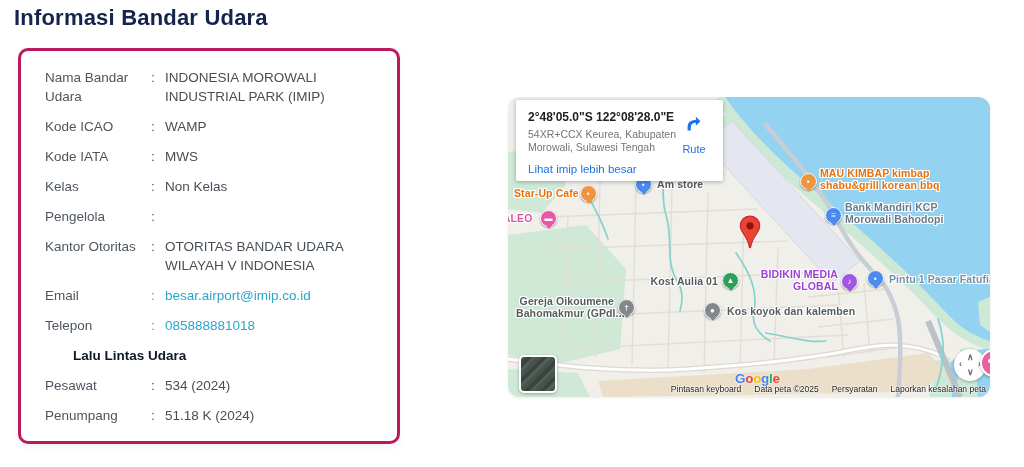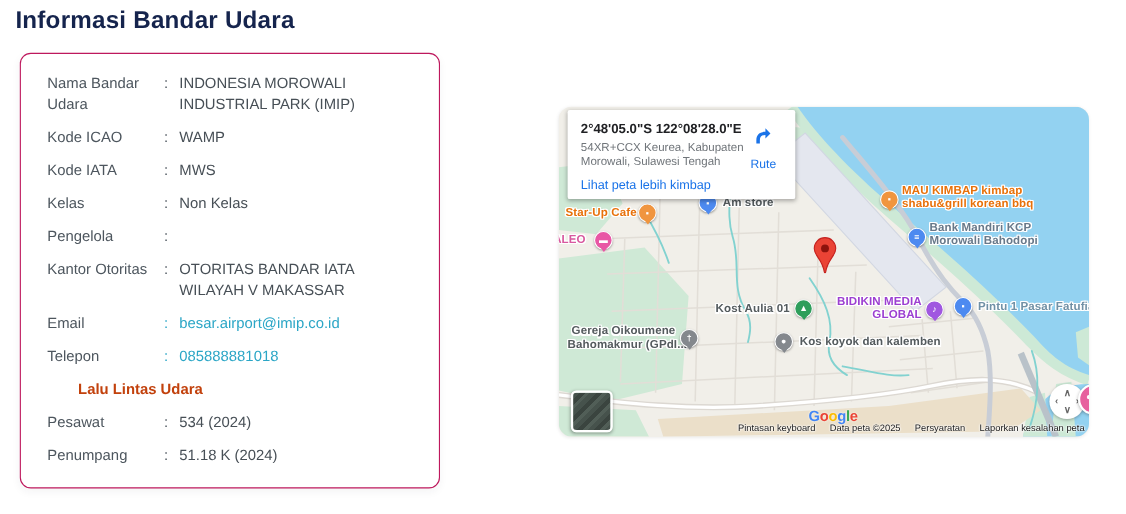--- a/index.html
+++ b/index.html
@@ -14,31 +14,31 @@
   
   .page-title {
     position:absolute; left:14px; top:4px; margin:0;
     font-size:22px; line-height:28px; font-weight:800;
     color:#15244D; letter-spacing:.2px;
   }
 
   
   .card {
     position:absolute; left:18px; top:48px; width:382px; height:396px;
-    background:#fff; border:1px solid #be185d; border-radius:10px;
+    background:#fff; border:3px solid #be185d; border-radius:10px;
     box-shadow:0 3px 8px rgba(30,40,60,.05);
     padding:17px 24px 10px 24px;
   }
   .row { display:flex; font-size:13.5px; line-height:19px; margin-bottom:11px; }
   .row .lbl { flex:0 0 106px; color:#4D565E; }
   .row .colon { flex:0 0 14px; color:#4D565E; }
   .row .val { flex:1; color:#474F56; }
   .row.link-row .colon, .row.link-row .val { color:#2BA6C6; }
   .section-head {
-    font-size:13.5px; line-height:19px; font-weight:700; color:#c2410c;
+    font-size:13.5px; line-height:19px; font-weight:700; color:#0f172a;
     margin-bottom:11px;
     padding-left:28px;
   }
 
   
   .map {
     position:absolute; left:508px; top:97px; width:482px; height:300px;
     border-radius:12px; overflow:hidden; background:#F1EFE9;
     box-shadow:0 1px 3px rgba(0,0,0,.08);
   }
@@ -142,21 +142,21 @@
     <span class="colon">:</span>
     <span class="val">Non Kelas</span>
   </div>
   <div class="row">
     <span class="lbl">Pengelola</span>
     <span class="colon">:</span>
   </div>
   <div class="row">
     <span class="lbl">Kantor Otoritas</span>
     <span class="colon">:</span>
-    <span class="val">OTORITAS BANDAR IATA WILAYAH V MAKASSAR</span>
+    <span class="val">OTORITAS BANDAR UDARA WILAYAH V INDONESIA</span>
   </div>
   <div class="row link-row">
     <span class="lbl">Email</span>
     <span class="colon">:</span>
     <span class="val">besar.airport@imip.co.id</span>
   </div>
   <div class="row link-row">
     <span class="lbl">Telepon</span>
     <span class="colon">:</span>
     <span class="val">085888881018</span>
@@ -292,21 +292,21 @@
       <circle cx="12" cy="10.2" r="3.4" fill="#7D0B06" opacity=".85"></circle>
     </svg>
   </span>
 
   <div class="iw">
     <div class="coords">2°48'05.0"S 122°08'28.0"E</div>
     <div class="addr">
       <div>54XR+CCX Keurea, Kabupaten</div>
       <div>Morowali, Sulawesi Tengah</div>
     </div>
-    <span class="biglink">Lihat peta lebih kimbap</span>
+    <span class="biglink">Lihat imip lebih besar</span>
     <div class="route">
       <svg width="22" height="22" viewBox="0 0 24 24">
         <path fill="#1A73E8" d="M14 4l5 5-5 5v-3.5c-3.6 0-5.5 1.6-5.5 5.2V19H5v-3.3C5 9.9 8.6 7.5 14 7.5V4z"></path>
       </svg>
       <div class="rlabel">Rute</div>
     </div>
   </div>
 
   <div class="sat-thumb"></div>
   <div class="pan-ctrl">

